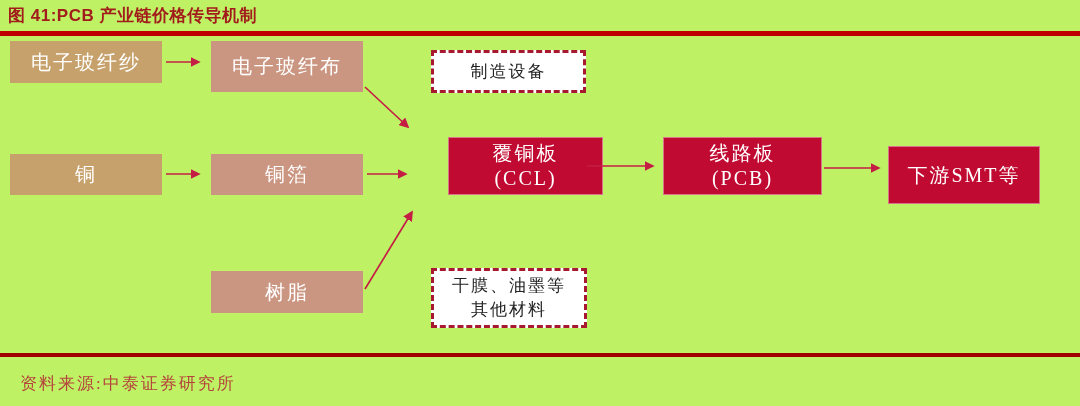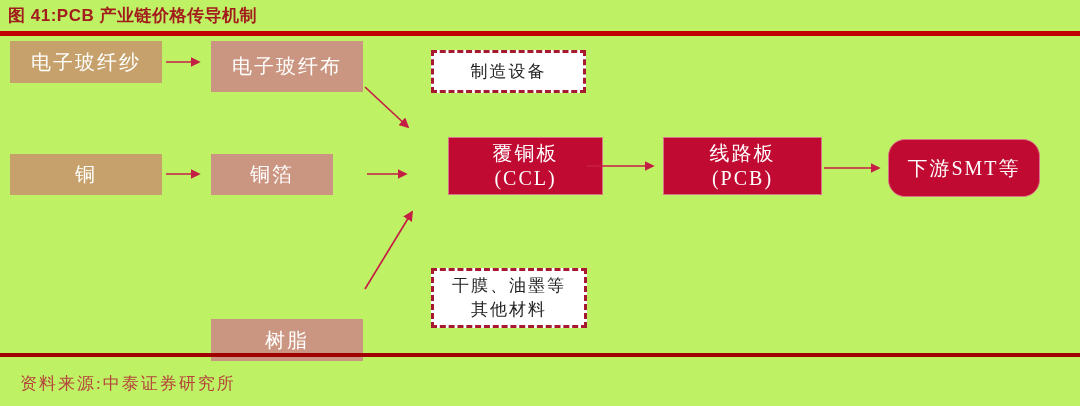--- a/index.html
+++ b/index.html
@@ -24,25 +24,25 @@
   .salmon{background:#CB9681;}
   .crimson{background:#C00A31;border:1px solid #D9758A;}
   .dashed{
     background:#ffffff;border:3px dashed #A6192E;color:#222222;
     font-size:17px;line-height:24px;letter-spacing:2px;
   }
   .n-yarn  {left:10px; top:41px; width:152px;height:42px;}
   .n-cloth {left:211px;top:41px; width:152px;height:51px;}
   .n-equip {left:431px;top:50px; width:149px;height:37px;text-align:center;}
   .n-copper{left:10px; top:154px;width:152px;height:41px;}
-  .n-foil  {left:211px;top:154px;width:122px;height:41px;}
+  .n-foil  {left:211px;top:154px;width:152px;height:41px;}
   .n-ccl   {left:448px;top:137px;width:153px;height:56px;}
   .n-pcb   {left:663px;top:137px;width:157px;height:56px;}
-  .n-smt   {left:888px;top:139px;width:150px;height:56px;border-radius:17px;}
-  .n-resin {left:211px;top:271px;width:152px;height:42px;margin-top:48px;}
+  .n-smt   {left:888px;top:146px;width:150px;height:56px;}
+  .n-resin {left:211px;top:271px;width:152px;height:42px;}
   .n-mat   {left:431px;top:259px;width:150px;height:54px;margin-top:9px;}
   .arrows{position:absolute;left:0;top:0;width:1080px;height:406px;pointer-events:none;}
   .source-line{
     position:absolute;left:20px;top:372px;
     font-family:"Liberation Serif","DejaVu Serif",serif;
     font-size:17px;color:#B5433B;letter-spacing:2px;
   }
 </style>
 </head>
 <body>

